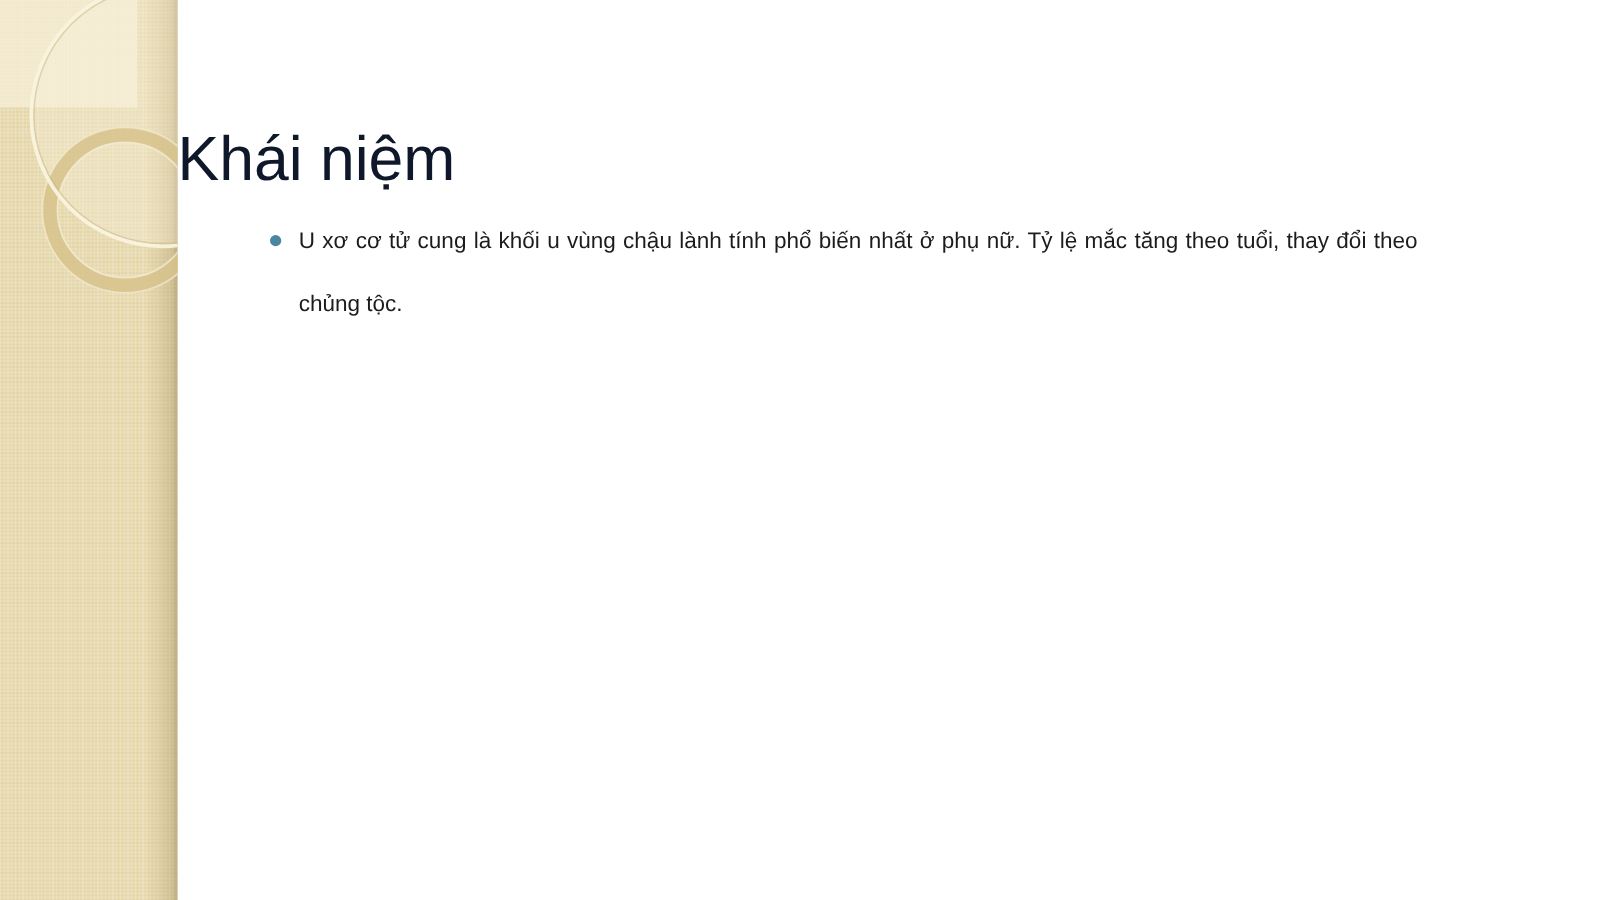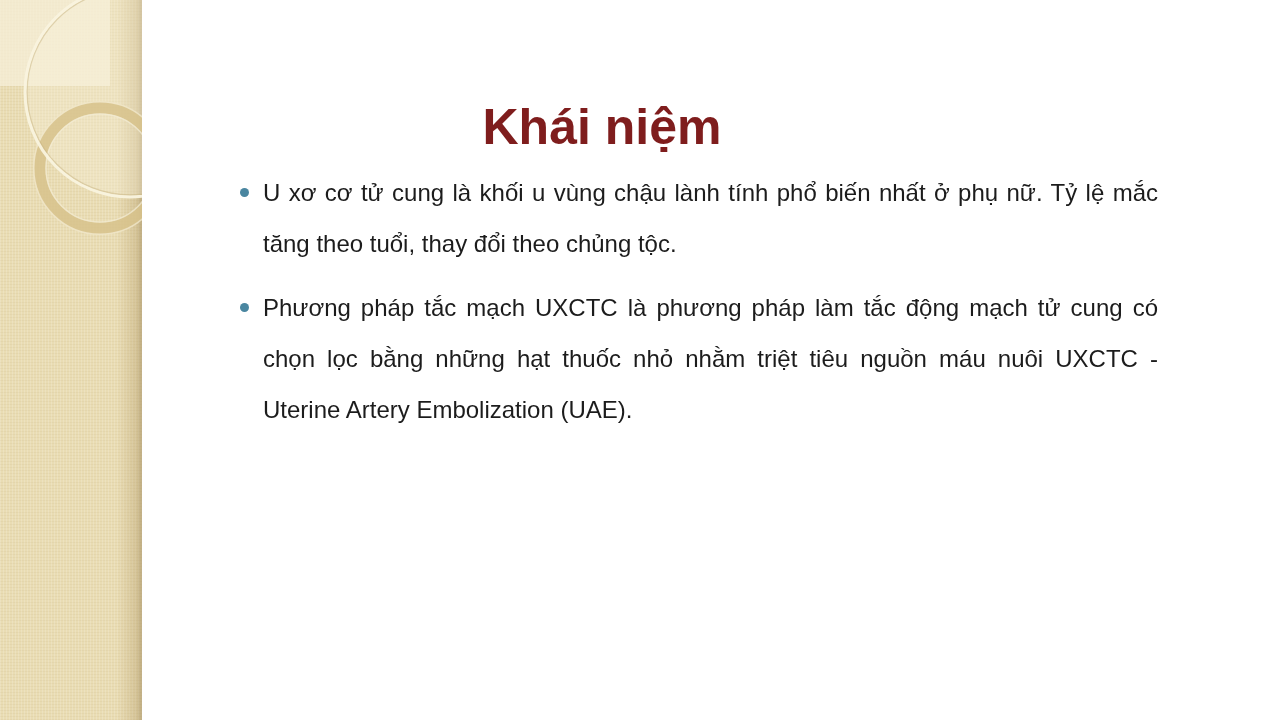--- a/index.html
+++ b/index.html
@@ -30,35 +30,35 @@
       repeating-linear-gradient(0deg, rgba(201,180,130,0.16) 0 1px, rgba(0,0,0,0) 1px 3px);
   }
   .sidebar svg { display: block; }
 
   
   .slide-title {
     position: absolute;
     left: 142px;
     top: 64px;
     width: 920px;
-    text-align: center;
+    text-align: left;
     font-size: 50px;
-    font-weight: bold;
-    color: #7f1d1d;
+    font-weight: normal;
+    color: #0f172a;
     letter-spacing: 0px;
   }
 
   
   .body-text {
     position: absolute;
-    left: 240px;
+    left: 216px;
     top: 167px;
     width: 918px;
     color: #1c1c1c;
-    font-size: 24px;
+    font-size: 18px;
     line-height: 51px;
   }
   .bullet-item {
     position: relative;
     padding-left: 23px;
     margin: 0 0 13px 0;
     text-align: justify;
     text-justify: inter-word;
   }
   .bullet-item:last-child { margin-bottom: 0; }
@@ -96,20 +96,16 @@
   <h1 class="slide-title">Khái niệm</h1>
 
   <div class="body-text">
 
     <div class="bullet-item">
       <span class="bullet-dot"></span>
       <span>U xơ cơ tử cung là khối u vùng chậu lành tính phổ biến nhất ở phụ nữ. Tỷ lệ mắc tăng theo tuổi, thay đổi theo chủng tộc.</span>
     </div>
 
 
-    <div class="bullet-item">
-      <span class="bullet-dot"></span>
-      <span>Phương pháp tắc mạch UXCTC là phương pháp làm tắc động mạch tử cung có chọn lọc bằng những hạt thuốc nhỏ nhằm triệt tiêu nguồn máu nuôi UXCTC - Uterine Artery Embolization (UAE).</span>
-    </div>
 
   </div>
 
 </div>
 
 </body></html>

